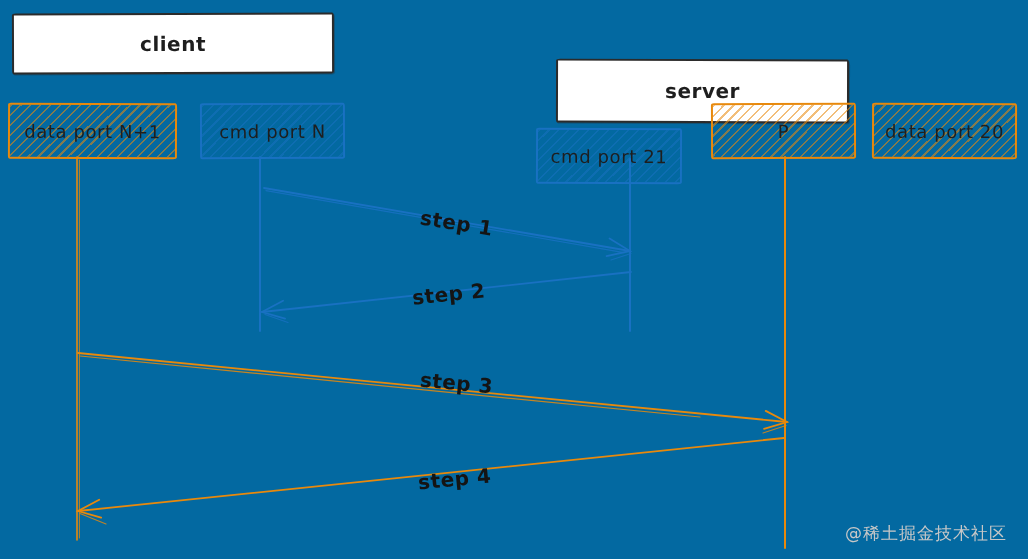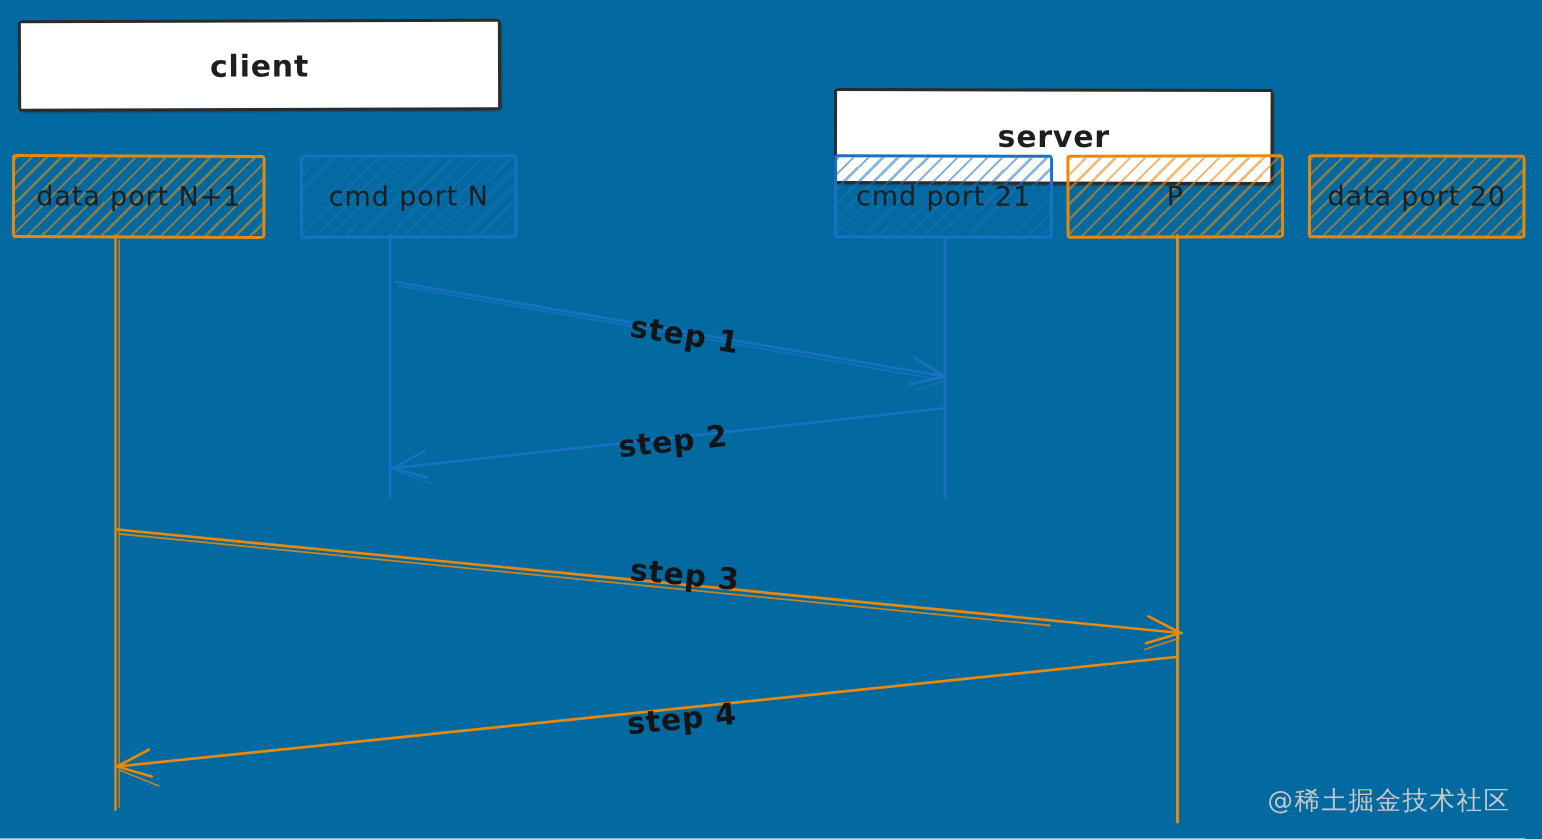--- a/index.html
+++ b/index.html
@@ -36,21 +36,21 @@
     background:
       repeating-linear-gradient(135deg, rgba(232,137,12,.55) 0 1.6px, transparent 1.6px 7px);
   }
   .blue{
     border:2.5px solid #1971c2;
     background:
       repeating-linear-gradient(135deg, rgba(25,113,194,.5) 0 1.6px, transparent 1.6px 7px);
   }
   .p0{left:8px;width:165px;transform:rotate(.2deg);}
   .p1{left:200px;width:141px;transform:rotate(-.2deg);}
-  .p2{left:556px;width:142px;transform:rotate(.2deg);}
+  .p2{left:536px;width:142px;transform:rotate(.2deg);margin-top:25px;}
   .p3{left:711px;width:141px;transform:rotate(-.15deg);}
   .p4{left:872px;width:141px;transform:rotate(.2deg);}
   
   .layer{position:absolute;left:0;top:0;}
   
   .step{
     position:absolute;
     font-size:20px;font-weight:600;letter-spacing:.5px;
     color:#141414;white-space:nowrap;transform-origin:50% 50%;
   }

